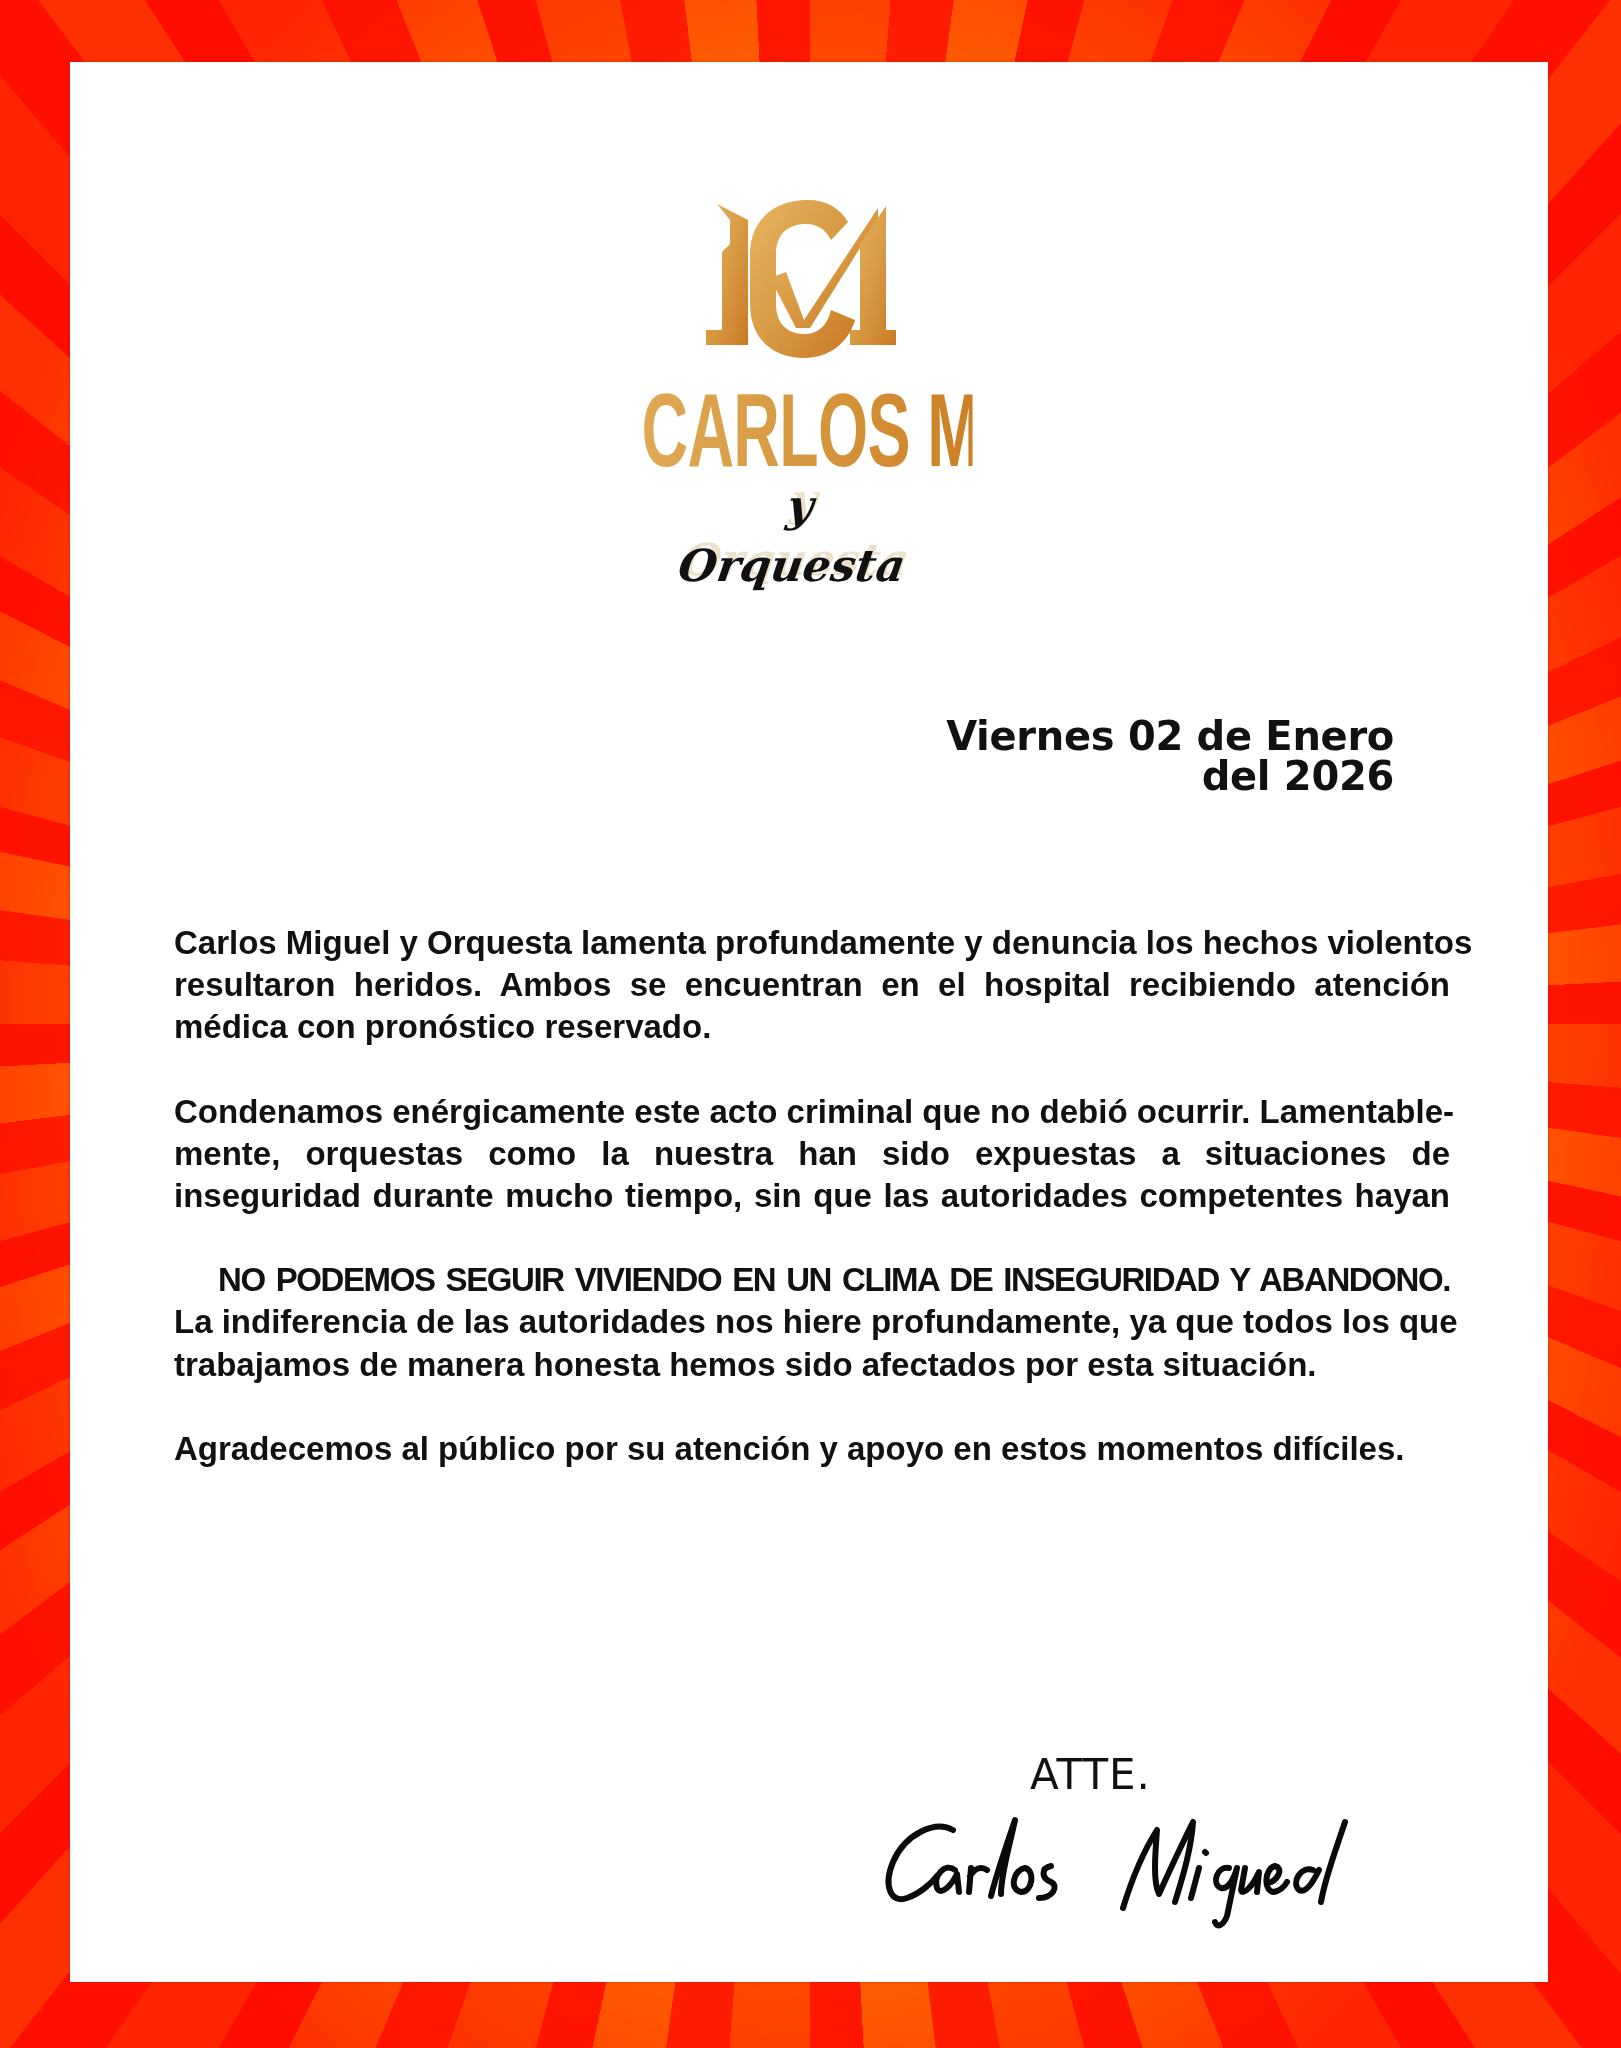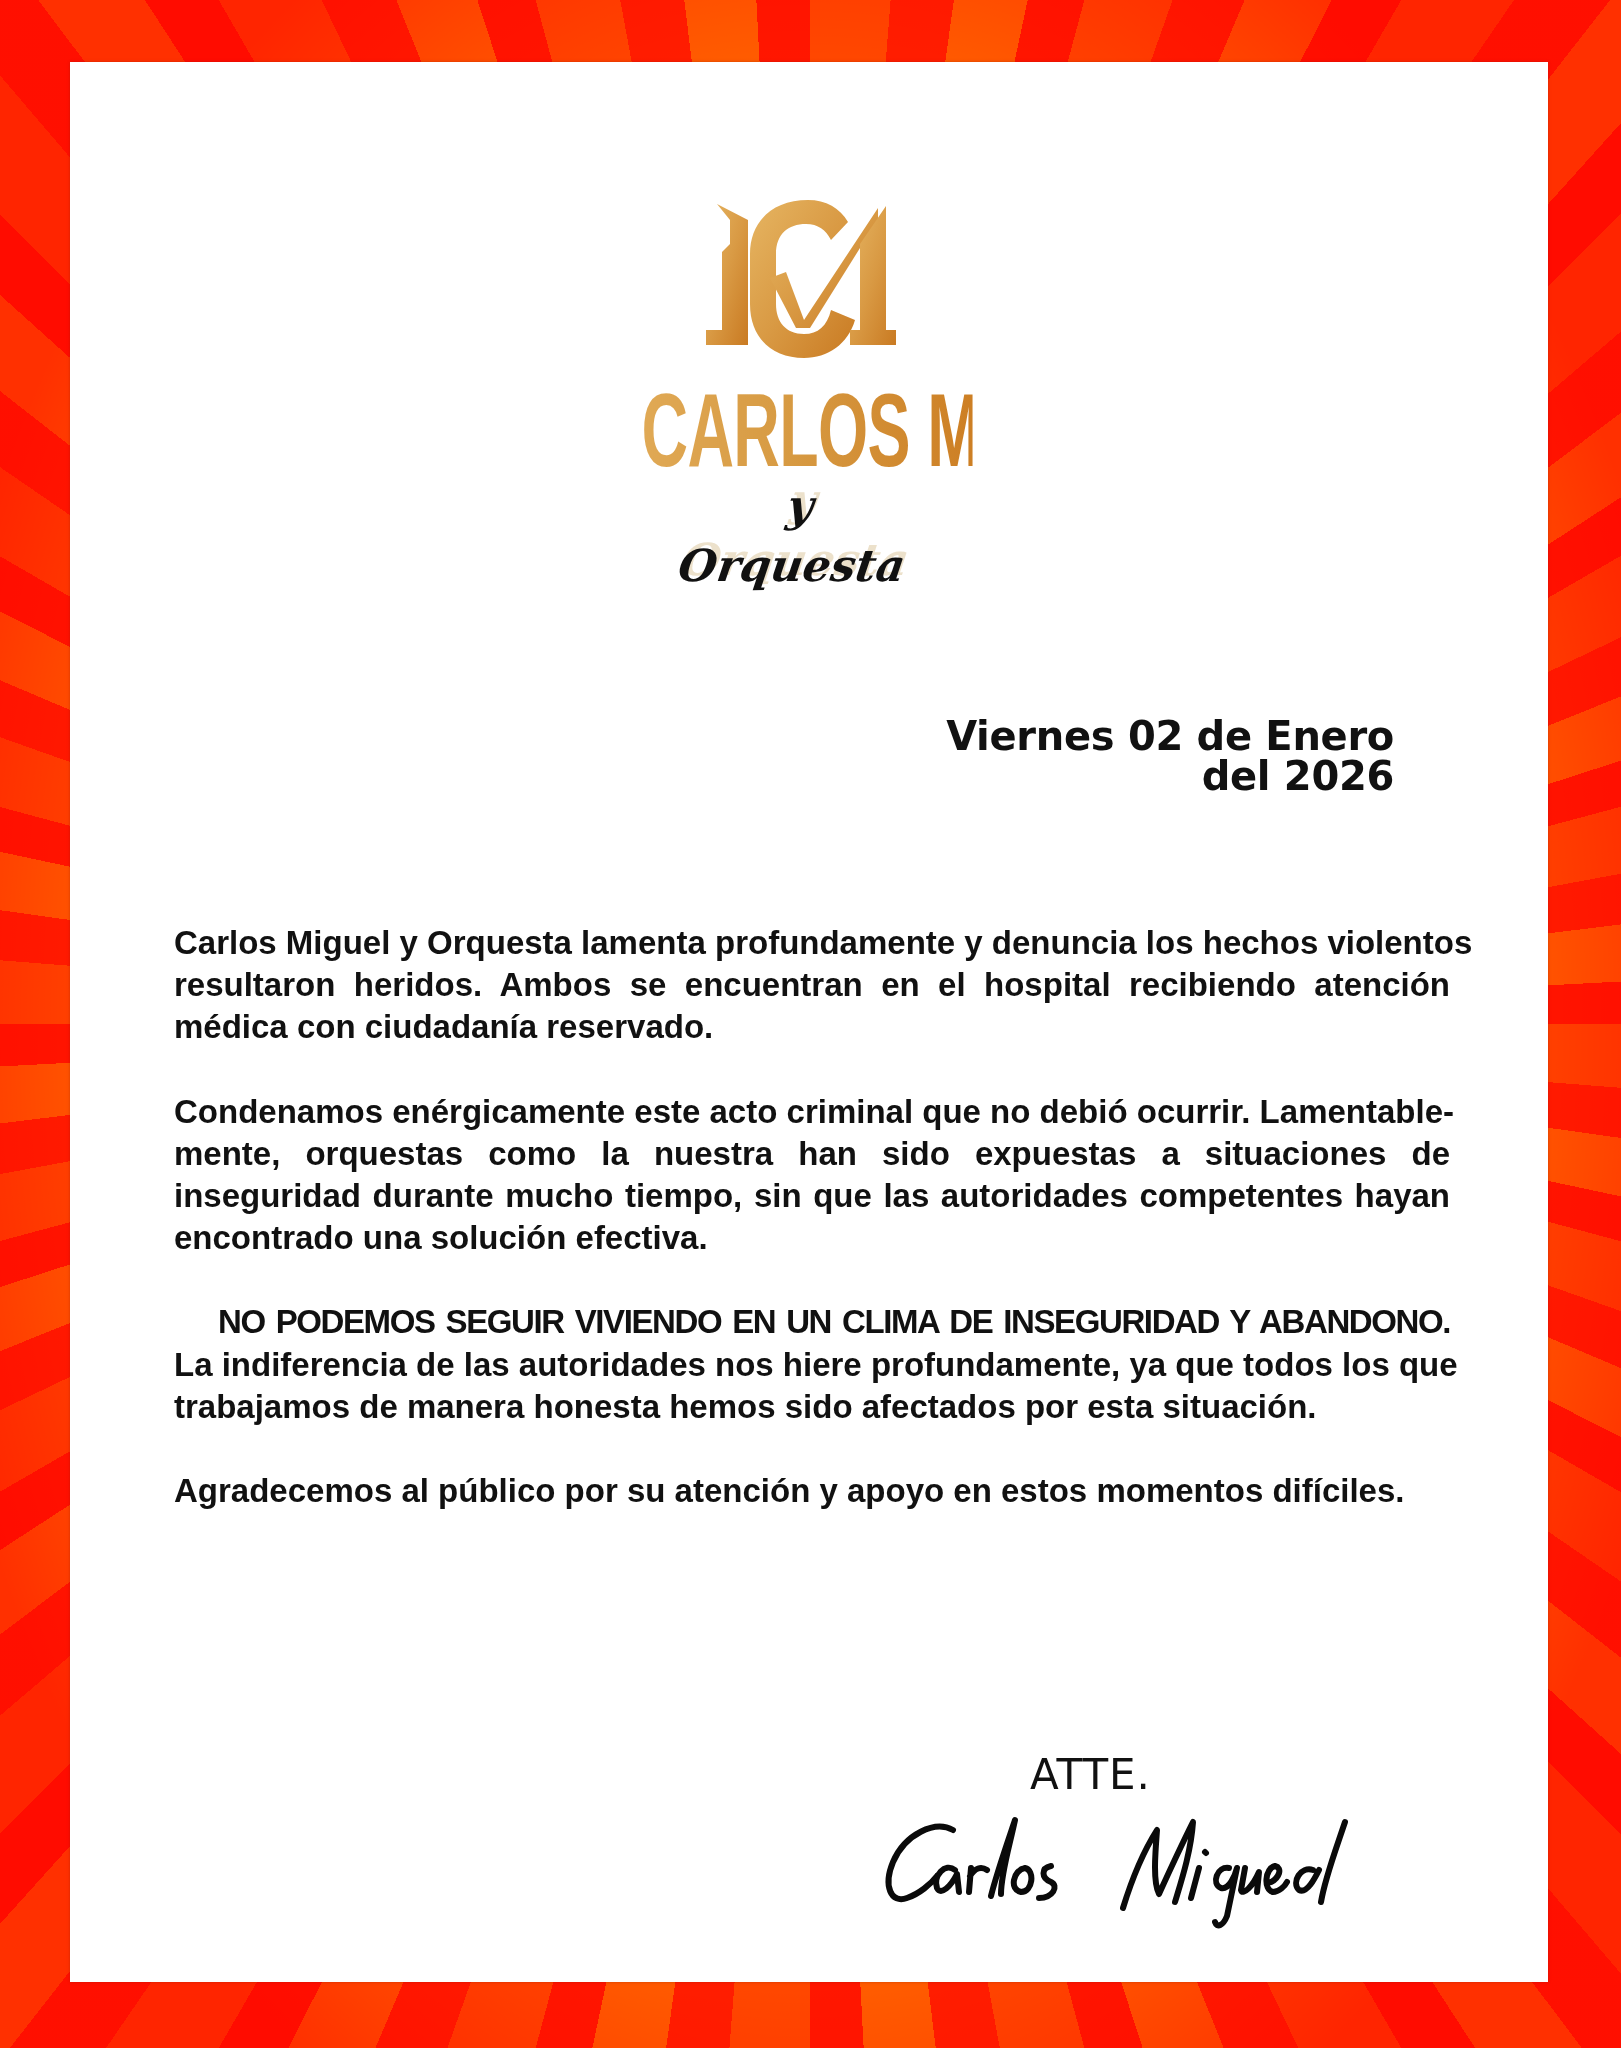--- a/index.html
+++ b/index.html
@@ -110,27 +110,26 @@
 <div class="comunicado">COMUNICADO</div>
 
 <div class="date">Viernes 02 de Enero del 2026</div>
 
 <div class="salutation">AL PÚBLICO EN GENERAL Y PERSONAS DEL MEDIO :</div>
 
 <div class="body-text">
   <div class="para">
     <span class="l">Carlos Miguel y Orquesta lamenta profundamente y denuncia los hechos violentos</span>
     <span class="l">resultaron heridos. Ambos se encuentran en el hospital recibiendo atención</span>
-    <span class="l last">médica con ciudadanía reservado.</span>
+    <span class="l last">médica con pronóstico reservado.</span>
   </div>
   <div class="para">
     <span class="l">Condenamos enérgicamente este acto criminal que no debió ocurrir. Lamentable-</span>
     <span class="l">mente, orquestas como la nuestra han sido expuestas a situaciones de</span>
     <span class="l">inseguridad durante mucho tiempo, sin que las autoridades competentes hayan</span>
-    <span class="l last">encontrado una solución efectiva.</span>
   </div>
   <div class="para">
     <span class="l caps">NO PODEMOS SEGUIR VIVIENDO EN UN CLIMA DE INSEGURIDAD Y ABANDONO.</span>
     <span class="l">La indiferencia de las autoridades nos hiere profundamente, ya que todos los que</span>
     <span class="l last">trabajamos de manera honesta hemos sido afectados por esta situación.</span>
   </div>
   <div class="para">
     <span class="l last">Agradecemos al público por su atención y apoyo en estos momentos difíciles.</span>
   </div>
 </div>

